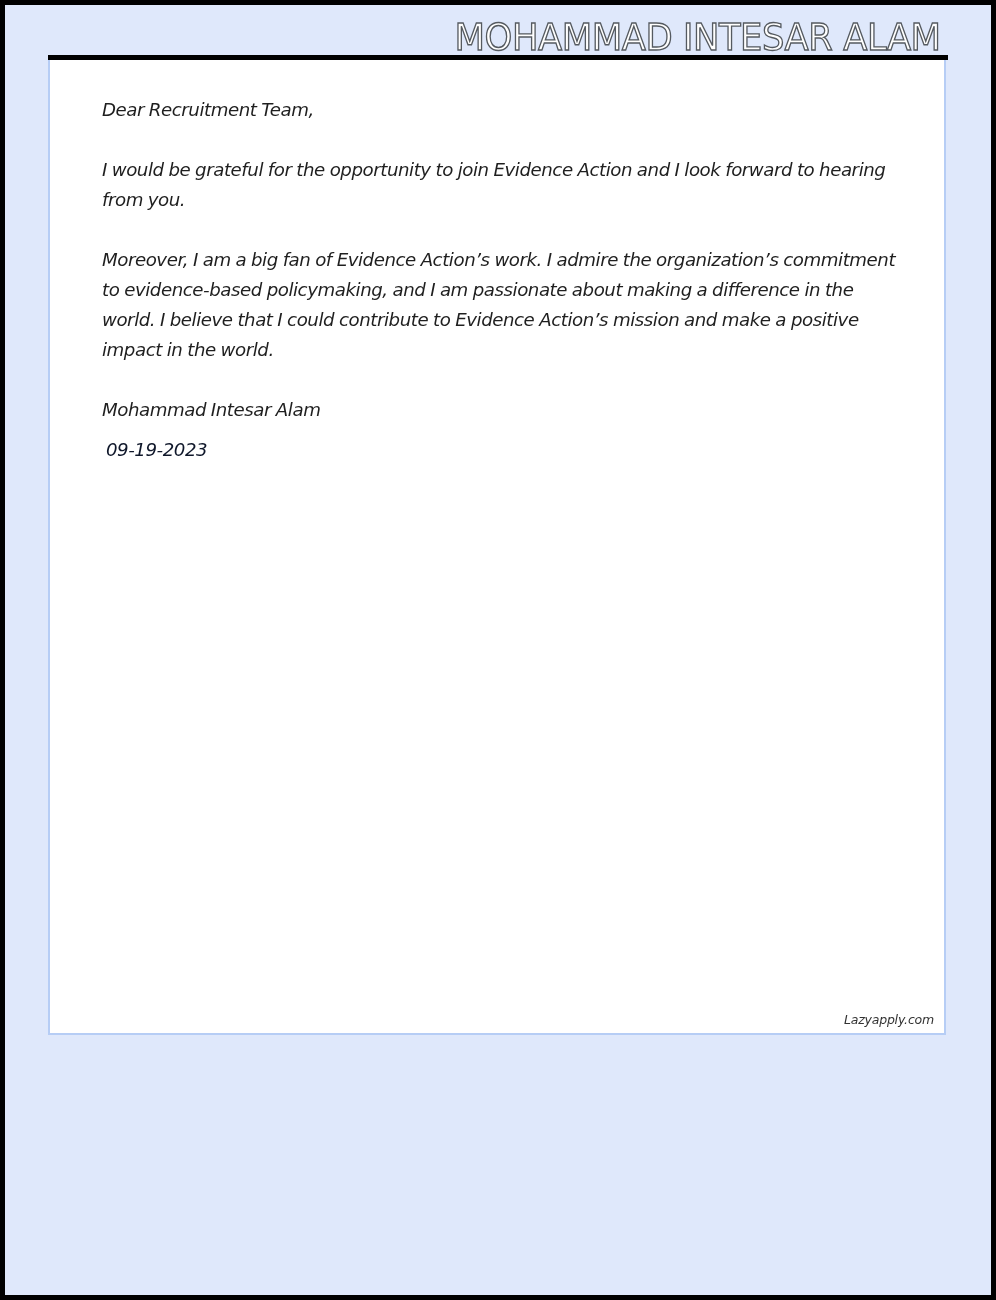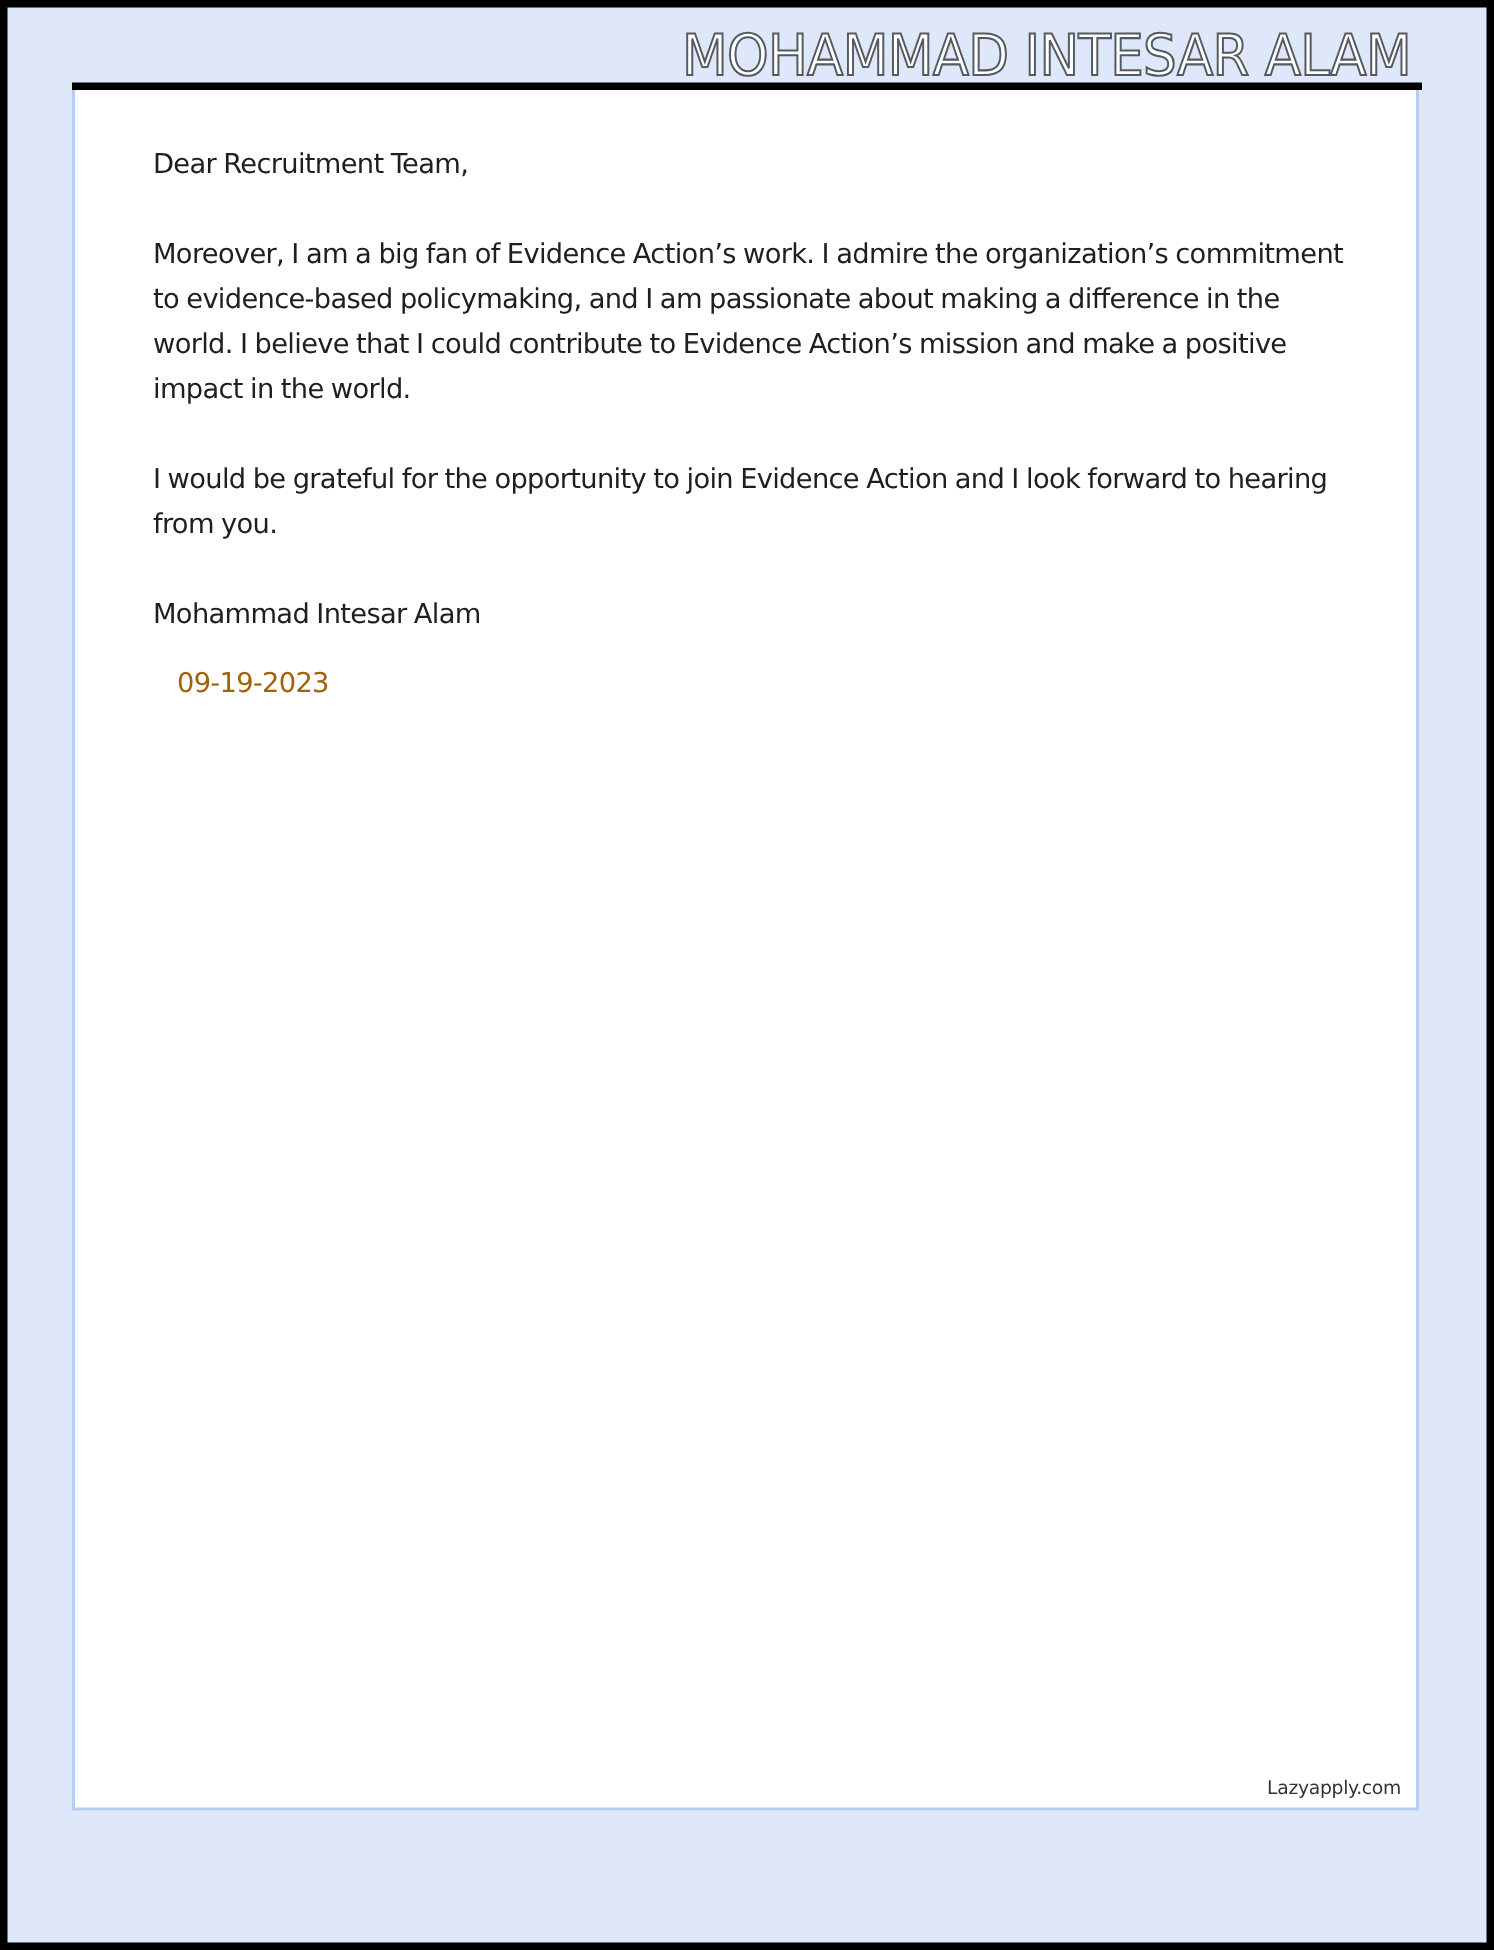--- a/index.html
+++ b/index.html
@@ -34,26 +34,27 @@
       -webkit-text-stroke: 1.4px #555a60;
       white-space: nowrap;
       transform: scaleX(0.93);
       transform-origin: right center;
     }
     .page {
       position: absolute;
       left: 43px;
       top: 50px;
       width: 898px;
-      height: 1152px;
+      height: 980px;
       background: #ffffff;
       border-left: 2px solid #b6cdf5;
       border-right: 2px solid #b6cdf5;
       border-bottom: 2px solid #b6cdf5;
       box-sizing: border-box;
+      font-style: italic;
     }
     .page-topbar {
       position: absolute;
       left: 43px;
       top: 50px;
       width: 900px;
       height: 5px;
       background: #000000;
     }
     .letter {
@@ -68,22 +69,22 @@
       letter-spacing: -0.45px;
       word-spacing: -0.5px;
     }
     .letter p {
       margin: 0 0 30px 0;
     }
     .letter p.signature-name {
       margin-bottom: 10px;
     }
     .letter .date {
-      color: #a16207;
-      margin: 16px;
+      color: #0f172a;
+      margin: 4px;
     }
     .footer-brand {
       position: absolute;
       right: 10px;
       bottom: 6px;
       font-family: "DejaVu Sans", sans-serif;
       font-size: 12.5px;
       color: #333333;
       letter-spacing: -0.2px;
       margin-top: 12px;
@@ -91,22 +92,22 @@
   </style>
 </head>
 <body>
 
 <div class="frame">
   <div class="name-header">MOHAMMAD INTESAR ALAM</div>
 
   <div class="page">
     <div class="letter">
       <p>Dear Recruitment Team,</p>
+      <p>I would be grateful for the opportunity to join Evidence Action and I look forward to hearing from you.</p>
       <p>Moreover, I am a big fan of Evidence Action’s work. I admire the organization’s commitment to evidence-based policymaking, and I am passionate about making a difference in the world. I believe that I could contribute to Evidence Action’s mission and make a positive impact in the world.</p>
-      <p>I would be grateful for the opportunity to join Evidence Action and I look forward to hearing from you.</p>
       <p class="signature-name">Mohammad Intesar Alam</p>
       <p class="date">09-19-2023</p>
     </div>
 
     <div class="footer-brand">Lazyapply.com</div>
   </div>
 
   <div class="page-topbar"></div>
 </div>
 

